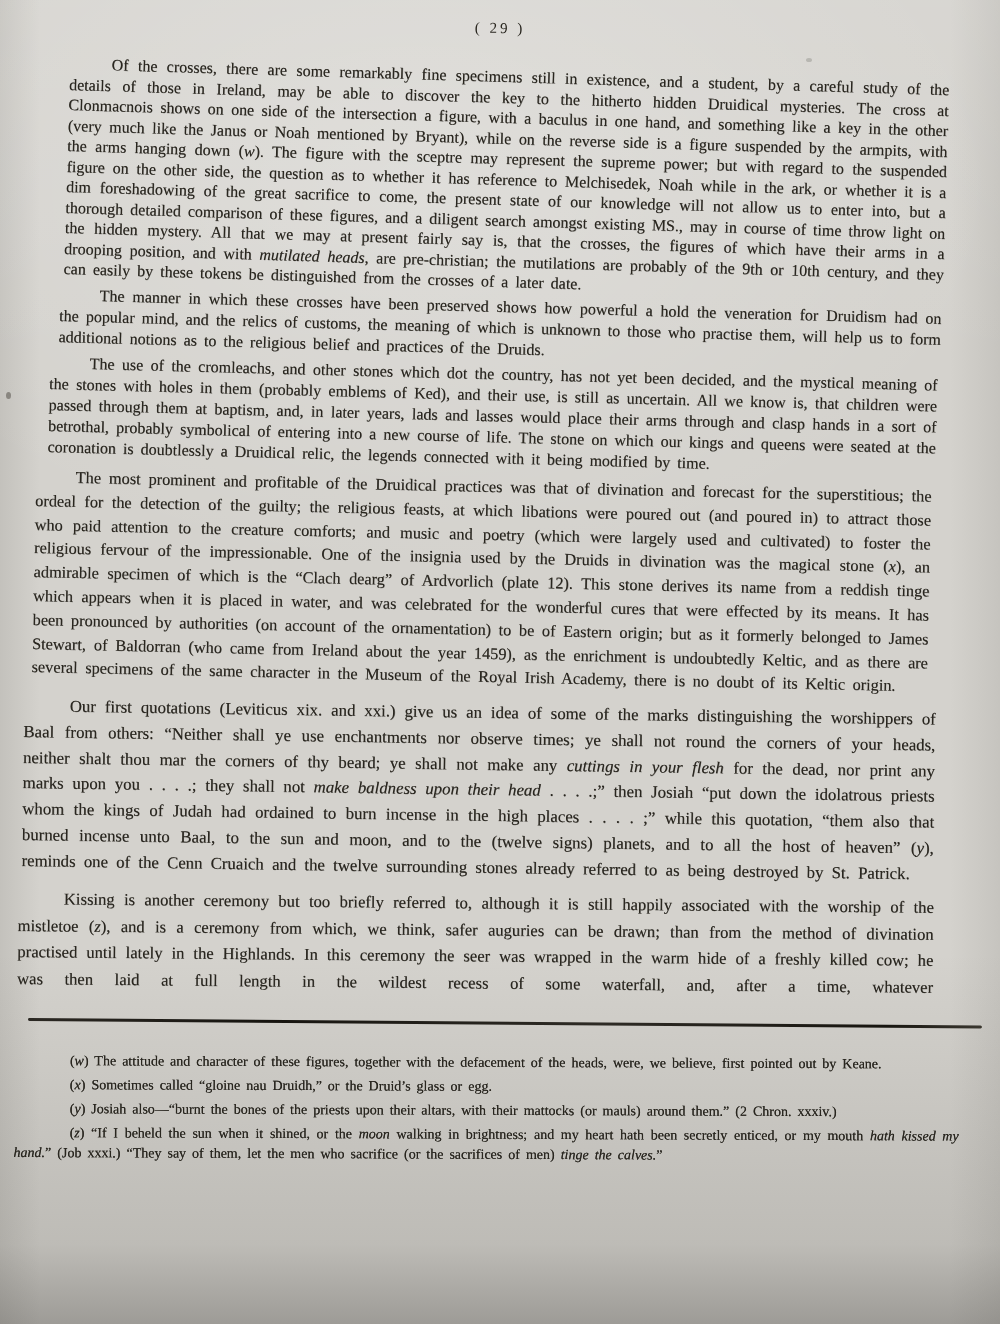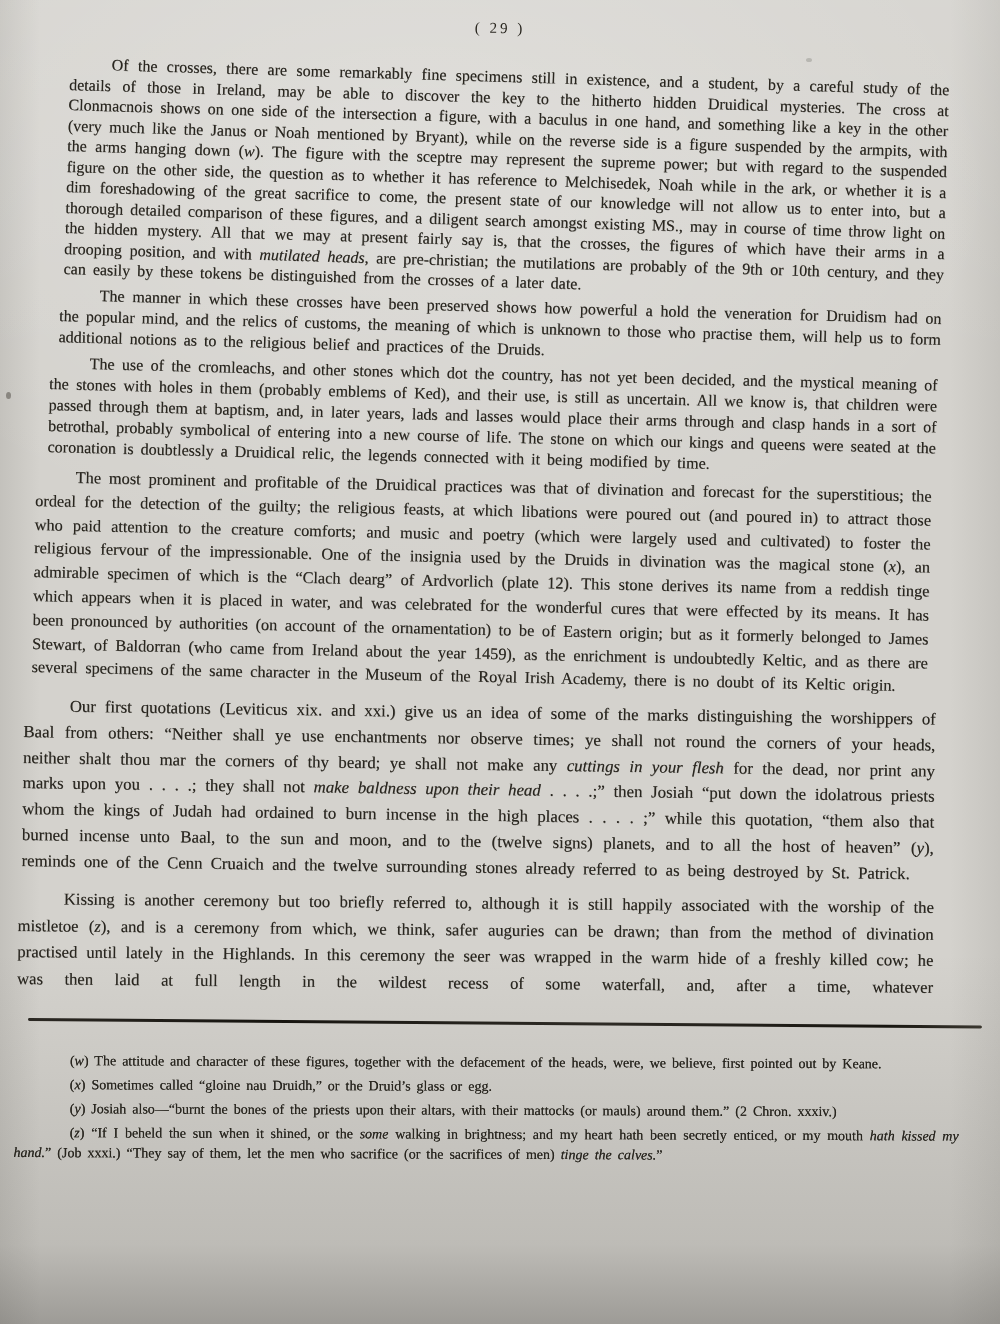--- a/index.html
+++ b/index.html
@@ -69,16 +69,16 @@
         <p><span>The use of the cromleachs, and other stones which dot the country, has not yet been decided, and the mystical meaning of the stones with holes in them (probably emblems of Ked), and their use, is still as uncertain.  All we know is, that children were passed through them at baptism, and, in later years, lads and lasses would place their arms through and clasp hands in a sort of betrothal, probably symbolical of entering into a new course of life.  The stone on which our kings and queens were seated at the coronation is doubtlessly a Druidical relic, the legends connected with it being modified by time.</span></p>
         <p><span>The most prominent and profitable of the Druidical practices was that of divination and forecast for the superstitious; the ordeal for the detection of the guilty; the religious feasts, at which libations were poured out (and poured in) to attract those who paid attention to the creature comforts; and music and poetry (which were largely used and cultivated) to foster the religious fervour of the impressionable.  One of the insignia used by the Druids in divination was the magical stone (</span><em>x</em><span>), an admirable specimen of which is the “Clach dearg” of Ardvorlich (plate 12).  This stone derives its name from a reddish tinge which appears when it is placed in water, and was celebrated for the wonderful cures that were effected by its means.  It has been pronounced by authorities (on account of the ornamentation) to be of Eastern origin; but as it formerly belonged to James Stewart, of Baldorran (who came from Ireland about the year 1459), as the enrichment is undoubtedly Keltic, and as there are several specimens of the same character in the Museum of the Royal Irish Academy, there is no doubt of its Keltic origin.</span></p>
         <p><span>Our first quotations (Leviticus xix. and xxi.) give us an idea of some of the marks distinguishing the worshippers of Baal from others: “Neither shall ye use enchantments nor observe times; ye shall not round the corners of your heads, neither shalt thou mar the corners of thy beard; ye shall not make any </span><em>cuttings in your flesh</em><span> for the dead, nor print any marks upon you . . . .;  they shall not </span><em>make baldness upon their head</em><span> . . . .;” then Josiah “put down the idolatrous priests whom the kings of Judah had ordained to burn incense in the high places . . . . ;” while this quotation, “them also that burned incense unto Baal, to the sun and moon, and to the (twelve signs) planets, and to all the host of heaven” (</span><em>y</em><span>), reminds one of the Cenn Cruaich and the twelve surrounding stones already referred to as being destroyed by St. Patrick.</span></p>
         <p><span>Kissing is another ceremony but too briefly referred to, although it is still happily associated with the worship of the mistletoe (</span><em>z</em><span>), and is a ceremony from which, we think, safer auguries can be drawn; than from the method of divination practised until lately in the Highlands.  In this ceremony the seer was wrapped in the warm hide of a freshly killed cow; he was then laid at full length in the wildest recess of some waterfall, and, after a time, whatever</span></p>
       </div>
     <div class="rule"></div>
     <div class="footnotes">
         <p><span>(</span><em>w</em><span>) The attitude and character of these figures, together with the defacement of the heads, were, we believe, first pointed out by Keane.</span></p>
         <p><span>(</span><em>x</em><span>) Sometimes called “gloine nau Druidh,” or the Druid’s glass or egg.</span></p>
         <p><span>(</span><em>y</em><span>) Josiah also—“burnt the bones of the priests upon their altars, with their mattocks (or mauls) around them.”  (2 Chron. xxxiv.)</span></p>
-        <p><span>(</span><em>z</em><span>) “If I beheld the sun when it shined, or the </span><em>some</em><span> walking in brightness; and my heart hath been secretly enticed, or my mouth </span><em>hath kissed my hand.</em><span>”  (Job xxxi.)  “They say of them, let the men who sacrifice (or the sacrifices of men) </span><em>tinge the calves.</em><span>”</span></p>
+        <p><span>(</span><em>z</em><span>) “If I beheld the sun when it shined, or the </span><em>moon</em><span> walking in brightness; and my heart hath been secretly enticed, or my mouth </span><em>hath kissed my hand.</em><span>”  (Job xxxi.)  “They say of them, let the men who sacrifice (or the sacrifices of men) </span><em>tinge the calves.</em><span>”</span></p>
       </div>
   </div>
 </div>
 
 </body></html>

